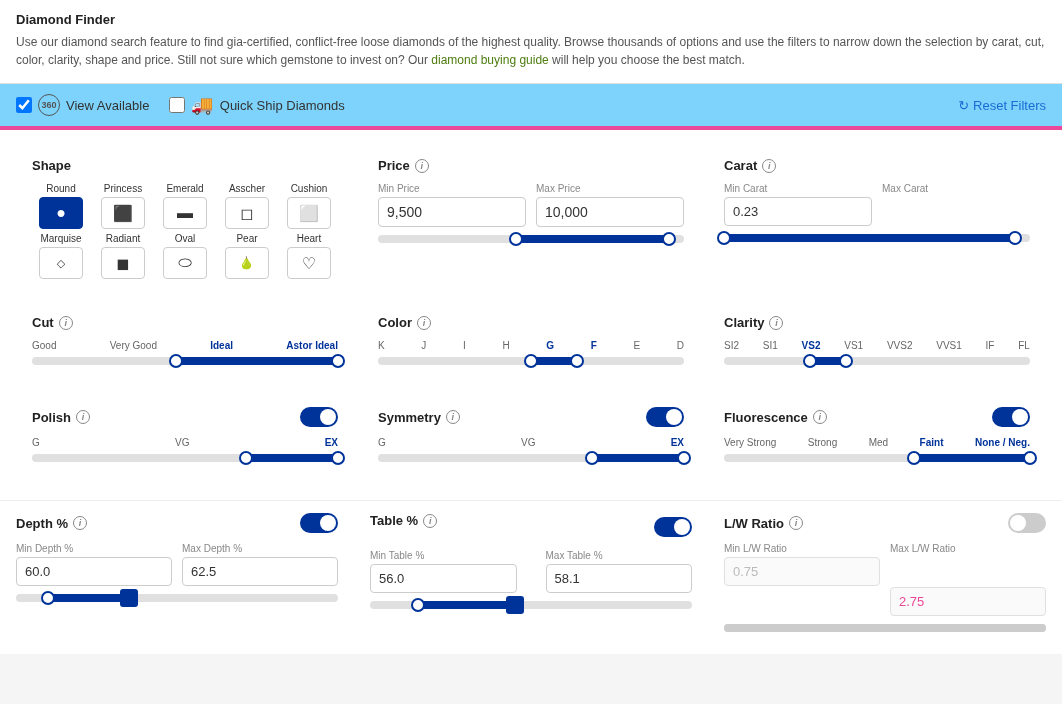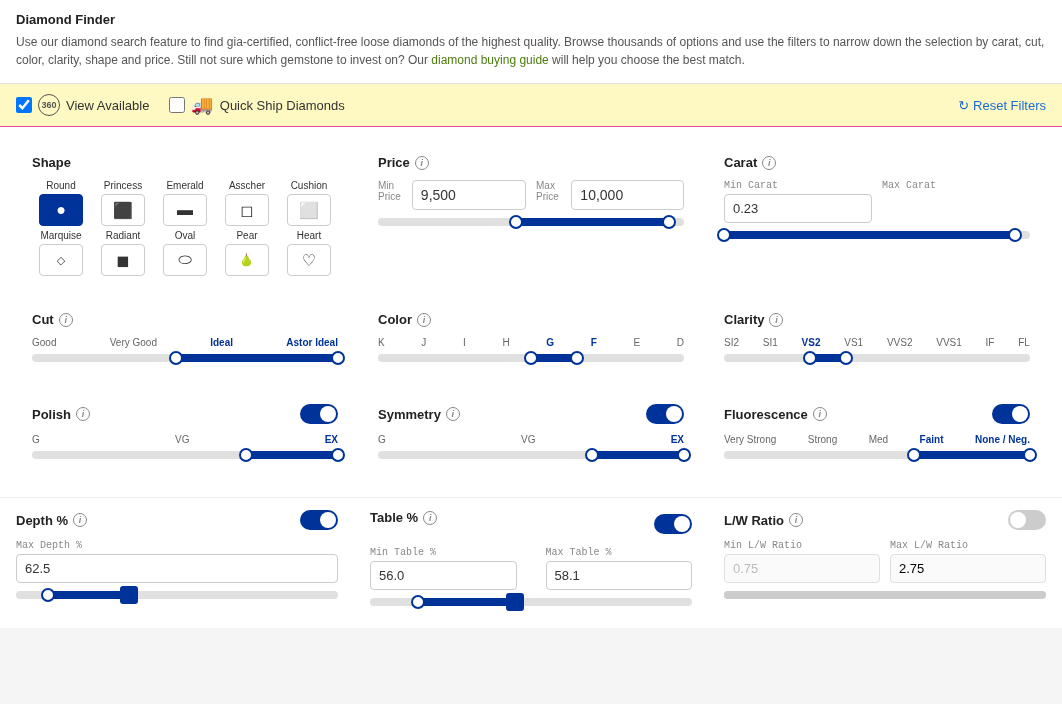--- a/index.html
+++ b/index.html
@@ -17,22 +17,22 @@
       color: #222;
     }
     .header-section p {
       font-size: 12px;
       color: #555;
       line-height: 1.5;
     }
     .header-section a { color: #4d7c0f; text-decoration: none; }
 
     .filter-bar {
-      background: #fef9c3;
-      border-bottom: 1px solid #ec4899;
+      background: #7dd3fc;
+      border-bottom: 4px solid #ec4899;
       padding: 10px 16px;
       display: flex;
       align-items: center;
       justify-content: space-between;
     }
     .filter-bar-left { display: flex; align-items: center; gap: 20px; }
     .filter-check-item { display: flex; align-items: center; gap: 6px; cursor: pointer; }
     .filter-check-item input[type="checkbox"] { width: 16px; height: 16px; cursor: pointer; }
     .badge-360 {
       width: 22px; height: 22px; border-radius: 50%; border: 1.5px solid #555;
@@ -84,21 +84,21 @@
     .shape-btn {
       width: 44px; height: 32px; border: 1.5px solid #ccc; border-radius: 4px;
       display: flex; align-items: center; justify-content: center; font-size: 16px;
       background: #fff; cursor: pointer;
     }
     .shape-btn.active { background: #003399; border-color: #003399; }
     .shape-btn.active span { color: white; }
 
     
     .price-inputs { display: flex; gap: 10px; margin-bottom: 8px; }
-    .price-input-group { display: flex; gap: 3px; flex: 1; }
+    .price-input-group { display: flex; flex-direction: column; gap: 3px; flex: 1; }
     .price-input-group label { font-size: 10px; color: #888; }
     .price-input-group input {
       width: 100%; border: 1.5px solid #ccc; border-radius: 4px;
       padding: 6px 8px; font-size: 14px; color: #333;
     }
 
     
     .slider-track {
       height: 8px; background: #e0e0e0; border-radius: 4px; position: relative; margin: 6px 0;
     }
@@ -107,21 +107,21 @@
     }
     .slider-thumb {
       position: absolute; width: 14px; height: 14px; background: #fff;
       border: 2px solid #003399; border-radius: 50%; top: -3px; cursor: pointer;
       transform: translateX(-50%);
     }
 
     
     .carat-inputs { display: flex; gap: 10px; margin-bottom: 8px; }
     .input-group { display: flex; flex-direction: column; gap: 3px; flex: 1; }
-    .input-group label { font-size: 10px; color: #888; font-family: Liberation Mono, monospace; }
+    .input-group label { font-size: 10px; color: #888; }
     .input-group input {
       width: 100%; border: 1.5px solid #ccc; border-radius: 4px;
       padding: 6px 8px; font-size: 13px; color: #333;
     }
 
     
     .scale-labels {
       display: flex; justify-content: space-between; font-size: 10px; color: #666; margin-bottom: 2px;
     }
     .scale-labels span { cursor: pointer; }
@@ -455,20 +455,24 @@
       <div class="filter-section-title" style="margin-bottom:0">
         <span>Depth %</span>
         <span class="info-icon">i</span>
       </div>
       <div class="toggle-switch">
         <div class="thumb"></div>
       </div>
     </div>
     <div class="carat-inputs" style="margin-top:8px;">
       <div class="input-group">
+        <label>Min Depth %</label>
+        <input type="text" value="60.0" style="">
+      </div>
+      <div class="input-group">
         <label>Max Depth %</label>
         <input type="text" value="62.5" style="">
       </div>
     </div>
     <div class="slider-track">
       <div class="slider-fill" style="left:10%; width:25%;"></div>
       <div class="slider-thumb" style="left:10%;"></div>
       <div class="slider-thumb-blue" style="position:absolute; left:35%; top:-5px;"></div>
     </div>
   </div>
@@ -510,21 +514,21 @@
         <div class="thumb"></div>
       </div>
     </div>
     <div class="carat-inputs" style="margin-top:8px;">
       <div class="input-group disabled-input">
         <label>Min L/W Ratio</label>
         <input type="text" value="0.75" disabled="" style="color: rgb(187, 187, 187); border-color: rgb(224, 224, 224);">
       </div>
       <div class="input-group disabled-input">
         <label>Max L/W Ratio</label>
-        <input type="text" value="2.75" disabled="" style="color: #000000; border-color: rgb(224, 224, 224);">
+        <input type="text" value="2.75" disabled="" style="color: #ec4899; border-color: rgb(224, 224, 224); margin-top: 30px;">
       </div>
     </div>
     <div class="slider-track disabled-track">
       <div class="slider-fill" style="left:0%; width:100%; background:#ccc;"></div>
     </div>
   </div>
 
 </div>
 
 </body></html>

